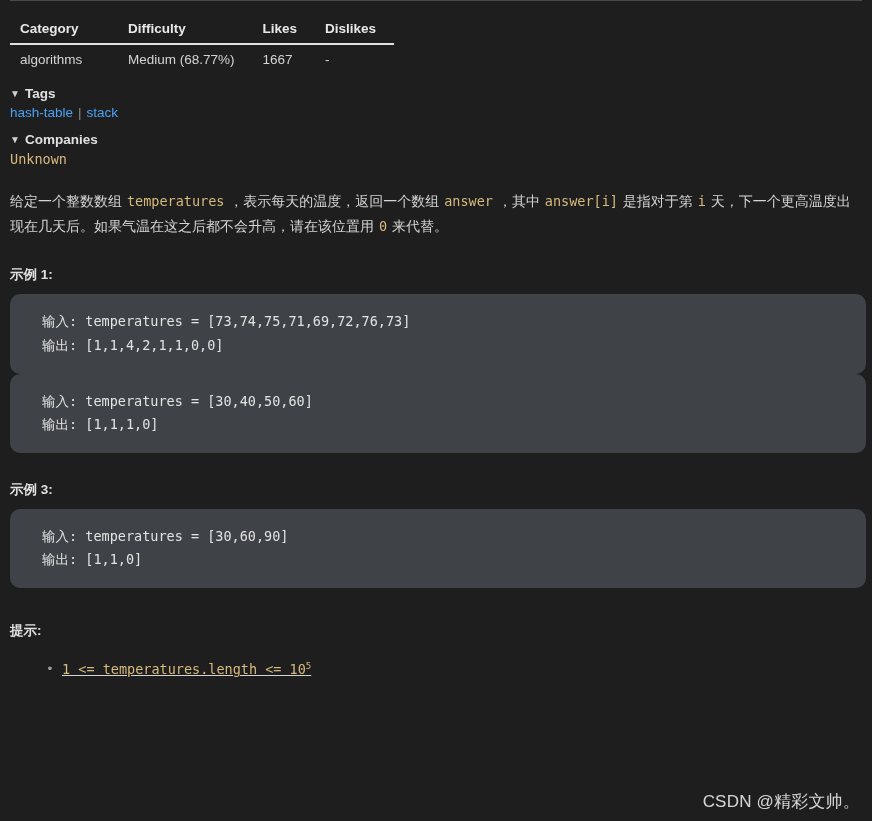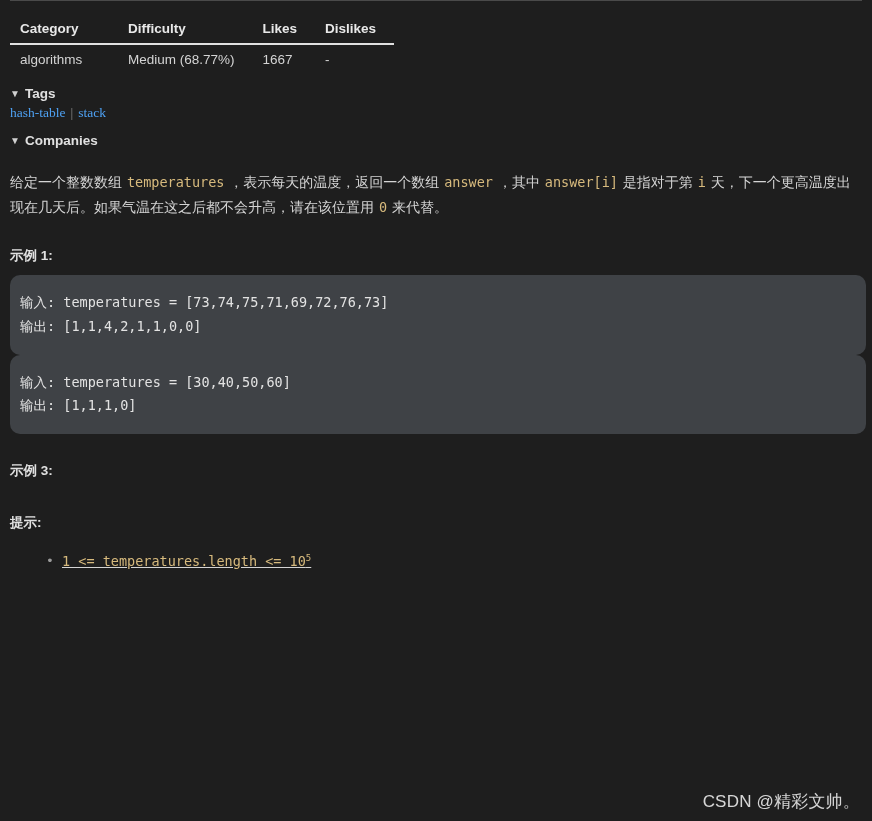--- a/index.html
+++ b/index.html
@@ -77,21 +77,21 @@
     display: flex;
     align-items: center;
     gap: 5px;
   }
   .caret {
     font-size: 10px;
     color: #d0d0d0;
     line-height: 1;
   }
   .tag-list {
-    font-family: Liberation Serif, serif;
+    font-family: Liberation Sans, sans-serif;
     font-size: 13.5px;
     margin: 0 0 2px 0;
     display: flex;
     align-items: baseline;
   }
   .tag-link {
     color: #4ea1f3;
     text-decoration: none;
   }
   .tag-sep {
@@ -124,21 +124,21 @@
   .example-title {
     font-weight: bold;
     font-size: 13.5px;
     color: #e0e0e0;
     margin: 28px 0 10px 0;
   }
   pre.codeblock {
     background: #3f4246;
     border-radius: 10px;
     margin: 0;
-    padding: 16px 10px;
+    padding: 16px 32px;
     font-family: "DejaVu Sans Mono", "Liberation Mono", monospace;
     font-size: 13.5px;
     line-height: 1.75;
     color: #e3e3e3;
     white-space: pre;
     overflow: hidden;
     width: 856px;
   }
 
   
@@ -215,31 +215,34 @@
   <div class="tag-list">
     <a href="#" class="tag-link">hash-table</a>
     <span class="tag-sep">|</span>
     <a href="#" class="tag-link">stack</a>
   </div>
 
   <div class="section-head">
     <span class="caret">▼</span>
     <span>Companies</span>
   </div>
+  <div class="company">Unknown</div>
 
   <p class="description"><span>给定一个整数数组 </span><code class="inline">temperatures</code><span> ，表示每天的温度，返回一个数组 </span><code class="inline">answer</code><span> ，其中 </span><code class="inline">answer[i]</code><span> 是指对于第 </span><code class="inline">i</code><span> 天，下一个更高温度出现在几天后。如果气温在这之后都不会升高，请在该位置用 </span><code class="inline">0</code><span> 来代替。</span></p>
 
   <div class="example-title">示例 1:</div>
   <pre class="codeblock">输入: temperatures = [73,74,75,71,69,72,76,73]
 输出: [1,1,4,2,1,1,0,0]</pre>
 
   <pre class="codeblock">输入: temperatures = [30,40,50,60]
 输出: [1,1,1,0]</pre>
 
   <div class="example-title">示例 3:</div>
+  <pre class="codeblock">输入: temperatures = [30,60,90]
+输出: [1,1,0]</pre>
 
   <div class="hints-title">提示:</div>
   <ul class="hints">
     <li><span>1 &lt;= temperatures.length &lt;= 10</span><sup>5</sup></li>
   </ul>
 
   <div class="watermark">CSDN @精彩文帅。</div>
 
 </div>
 

